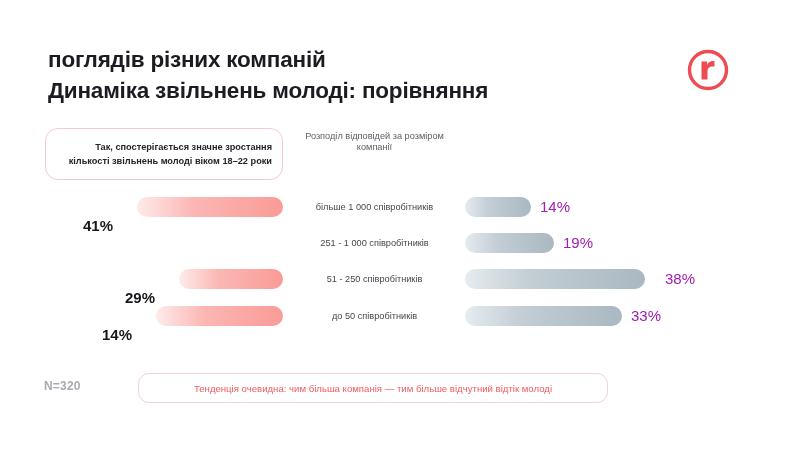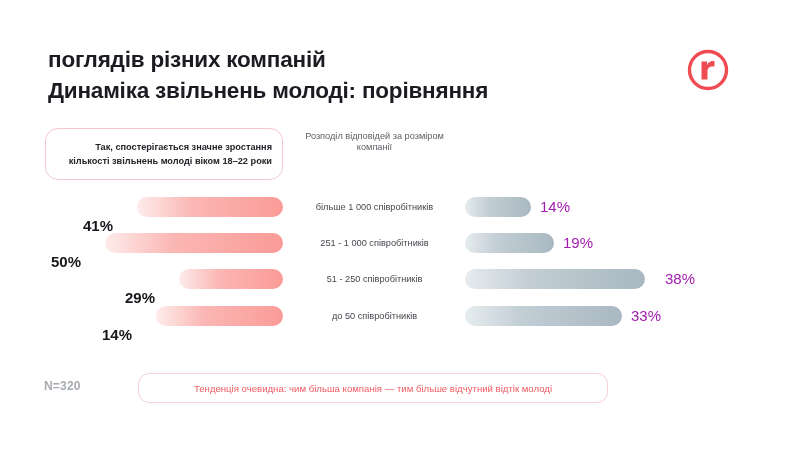--- a/index.html
+++ b/index.html
@@ -242,24 +242,20 @@
         <div class="val-left" style="right:155px; width:60px;">41%</div>
       </div>
       <div class="cat-label">більше 1 000 співробітників</div>
       <div class="right-track">
         <div class="bar-right" style="width:66px;"></div>
         <div class="val-right" style="left:75px;">14%</div>
       </div>
     </div>
 
     <div class="row" style="top:40px;">
-      <div class="left-track">
-        <div class="bar-left" style="width:178px;"></div>
-        <div class="val-left" style="right:187px; width:60px;">50%</div>
-      </div>
       <div class="cat-label">251 - 1 000 співробітників</div>
       <div class="right-track">
         <div class="bar-right" style="width:89px;"></div>
         <div class="val-right" style="left:98px;">19%</div>
       </div>
     </div>
 
     <div class="row" style="top:76px;">
       <div class="left-track">
         <div class="bar-left" style="width:104px;"></div>

